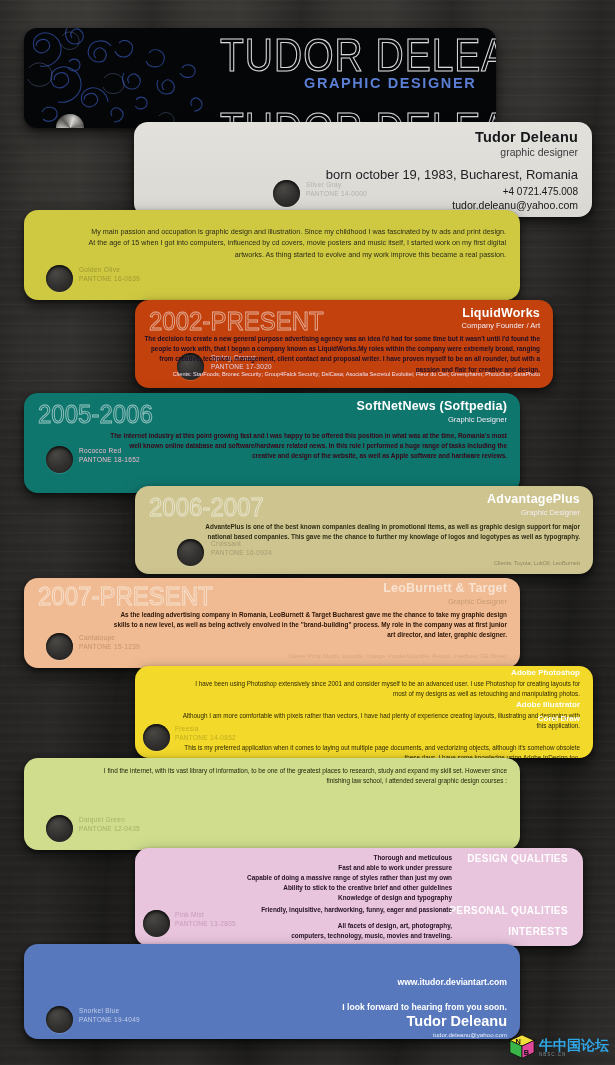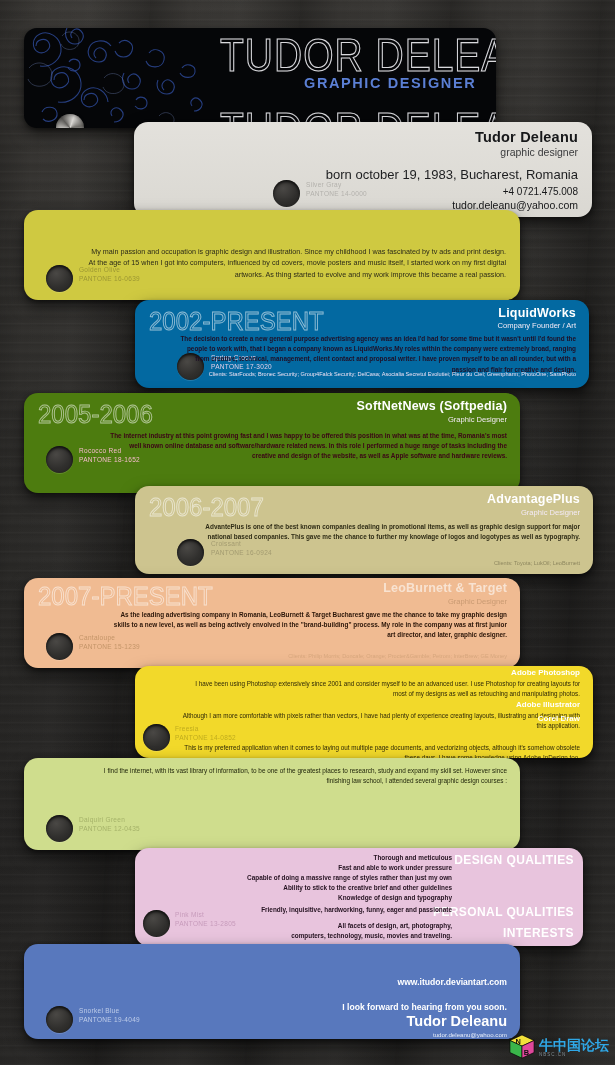--- a/index.html
+++ b/index.html
@@ -137,30 +137,29 @@
   #olive-card .hole { left: 22px; top: 55px; }
   #olive-card .pname { left: 55px; top: 56px; color: #9c9732; }
   .olive-txt {
     position: absolute;
     right: 14px;
     text-align: right;
     font-size: 7.2px;
     line-height: 11.4px;
     color: #2c2b18;
     width: 420px;
-    margin-top: 20px;
   }
   #olive-p1 { top: 16px; }
   #olive-p2 { top: 66px; }
 
   
   #purple-card {
     left: 135px; top: 300px;
-    width: 454px; height: 88px;
-    background: #0369a1;
+    width: 418px; height: 88px;
+    background: #c2410c;
   }
   #purple-card .hole { left: 42px; top: 53px; }
   #purple-card .pname { left: 76px; top: 54px; color: #e2cfe8; }
   .year {
     position: absolute;
     font-size: 24px;
     letter-spacing: 0px;
     color: transparent;
     -webkit-text-stroke: 0.9px rgba(255,255,255,0.55);
     white-space: nowrap;
@@ -193,21 +192,21 @@
   #purple-year { left: 14px; top: 6px; }
   #purple-corp { top: 6px; }
   #purple-role { top: 21px; }
   #purple-body { top: 34px; color: #1f0f26; }
   #purple-clients { top: 70px; color: #f0e2f4; }
 
   
   #red-card {
     left: 24px; top: 393px;
     width: 496px; height: 100px;
-    background: #4d7c0f;
+    background: #0f766e;
   }
   #red-card .hole { left: 22px; top: 53px; }
   #red-card .pname { left: 55px; top: 54px; color: #f7bccd; }
   #red-year { left: 14px; top: 6px; }
   #red-corp { top: 6px; }
   #red-role { top: 22px; }
   #red-body { top: 38px; color: #3c0416; }
 
   
   #beige-card {
@@ -285,22 +284,22 @@
 
   
   #pink-card {
     left: 135px; top: 848px;
     width: 448px; height: 98px;
     background: #e8c4dd;
   }
   #pink-card .hole { left: 8px; top: 62px; }
   #pink-card .pname { left: 40px; top: 63px; color: #c79bbb; }
   .q-head {
-    position: absolute; right: 9px;
-    font-size: 12px; font-weight: bold; color: #ffffff; letter-spacing: .4px;
+    position: absolute; right: 15px;
+    font-size: 10px; font-weight: bold; color: #ffffff; letter-spacing: .4px;
   }
   .q-body {
     position: absolute;
     right: 131px;
     text-align: right;
     font-size: 6.4px; line-height: 10px;
     font-weight: bold; color: #241220;
     width: 300px;
   }
   #q-h1 { top: 5px; }

